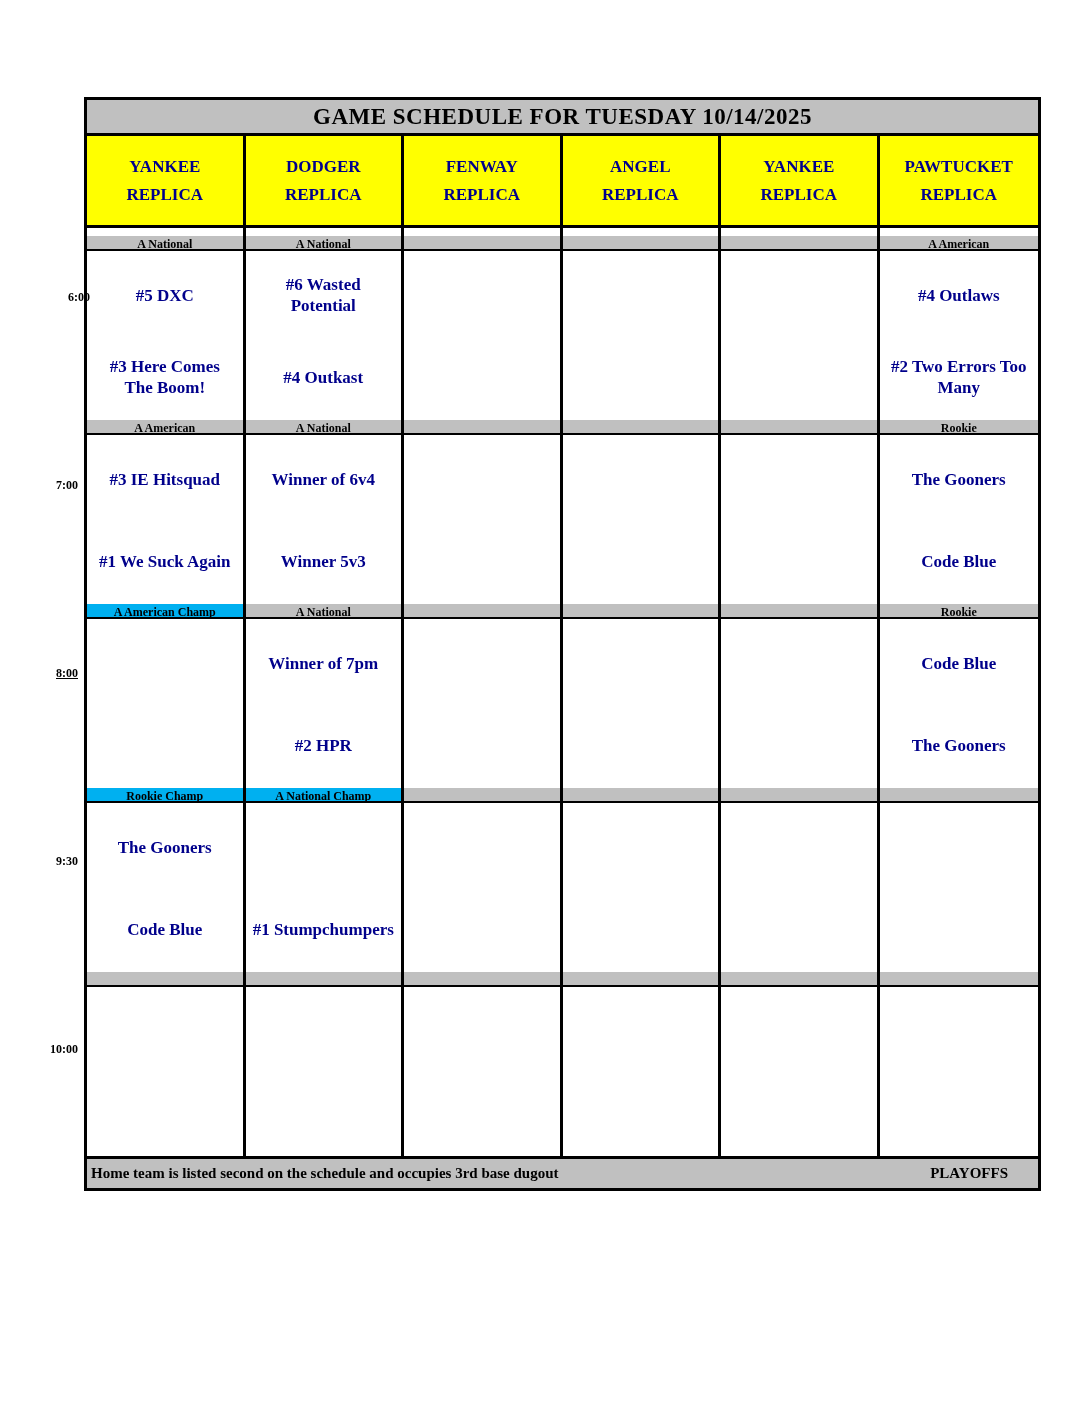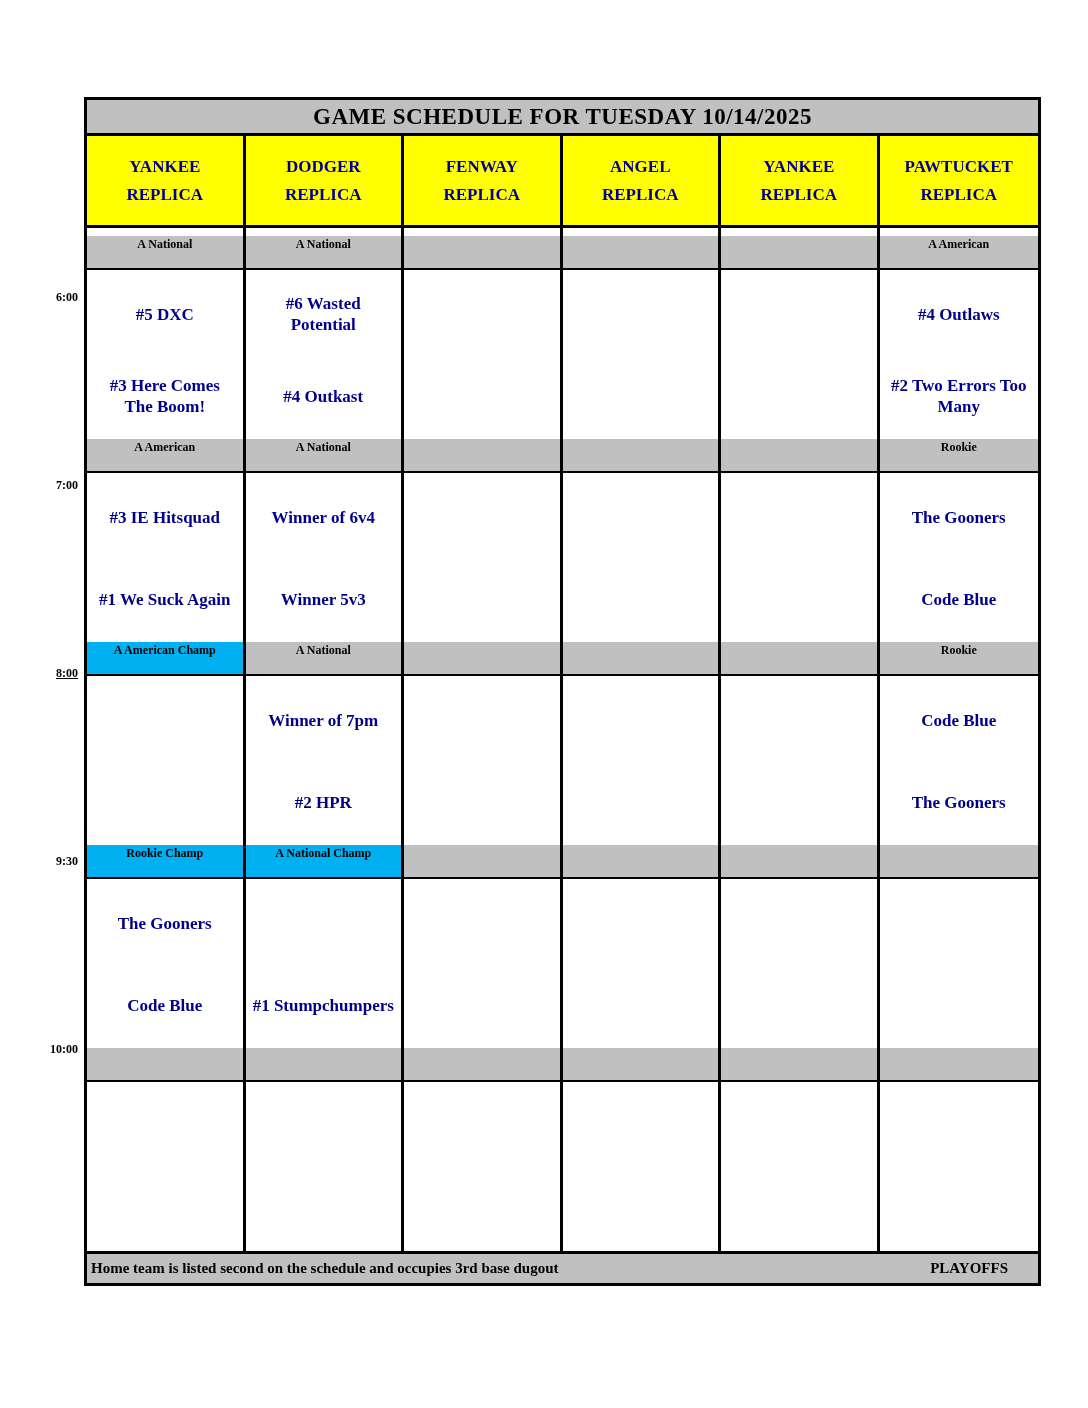--- a/index.html
+++ b/index.html
@@ -6,21 +6,21 @@
   body{width:1088px;height:1408px;background:#ffffff;font-family:"Liberation Serif",serif;}
   .page{position:relative;width:1088px;height:1408px;background:#fff;overflow:hidden;}
   .table-wrap{position:absolute;left:84px;top:97px;width:957px;border:3px solid #000;box-sizing:border-box;background:#fff;}
   .title-row{height:33px;background:var(--band-gray,#C0C0C0);border-bottom:3px solid #000;display:flex;align-items:center;justify-content:center;font-weight:bold;font-size:23px;color:#000;letter-spacing:.5px;}
   .grid-row{display:grid;grid-template-columns:repeat(6,1fr);}
   .grid-row > :last-child{border-right:none !important;}
   .header-row{height:92px;}
   .header-cell{background:var(--header-bg,#FFFF00);border-right:3px solid #000;border-bottom:3px solid #000;box-sizing:border-box;display:flex;flex-direction:column;justify-content:center;align-items:center;gap:8px;font-weight:bold;font-size:17px;color:var(--team-text,#00008B);text-align:center;}
   .spacer-row{height:8px;}
   .spacer-cell{background:#fff;border-right:3px solid #000;box-sizing:border-box;}
-  .band-row{height:34px;}
+  .band-row{height:15px;}
   .band-cell{background:var(--band-gray,#C0C0C0);border-right:3px solid #000;border-bottom:2px solid #000;box-sizing:border-box;font-weight:bold;font-size:12px;text-align:center;line-height:16px;color:#000;overflow:hidden;}
   .band-cell.highlight{background:var(--band-highlight,#00B0F0);}
   .game-row{height:169px;}
   .game-cell{background:#fff;border-right:3px solid #000;box-sizing:border-box;position:relative;overflow:hidden;}
   .team{position:absolute;left:0;right:0;text-align:center;font-weight:bold;font-size:17px;line-height:21px;color:var(--team-text,#00008B);padding:0 7px;transform:translateY(-50%);}
   .team.away{top:44px;}
   .team.home{top:126px;}
   .footer-row{height:32px;background:var(--band-gray,#C0C0C0);border-top:3px solid #000;box-sizing:border-box;display:flex;align-items:center;justify-content:space-between;font-weight:bold;font-size:15px;color:#000;padding:0 30px 0 4px;}
   .time-label{position:absolute;left:0;width:78px;text-align:right;font-weight:bold;font-size:12px;color:#000;}
 </style>
@@ -234,18 +234,18 @@
             <div class="team away"></div>
             <div class="team home"></div>
           </div>
         </div>
       </div>
     <div class="footer-row">
       <span>Home team is listed second on the schedule and occupies 3rd base dugout</span>
       <span>PLAYOFFS</span>
     </div>
   </div>
-<div class="time-label" style="top: 290px;">6:00</div>
+<div class="time-label" style="top: 290px; margin-left: 12px;">6:00</div>
     <div class="time-label" style="top: 478px;">7:00</div>
     <div class="time-label" style="top: 666px; text-decoration: underline;">8:00</div>
     <div class="time-label" style="top: 854px;">9:30</div>
     <div class="time-label" style="top: 1042px;">10:00</div>
   </div>
 
 </body></html>

